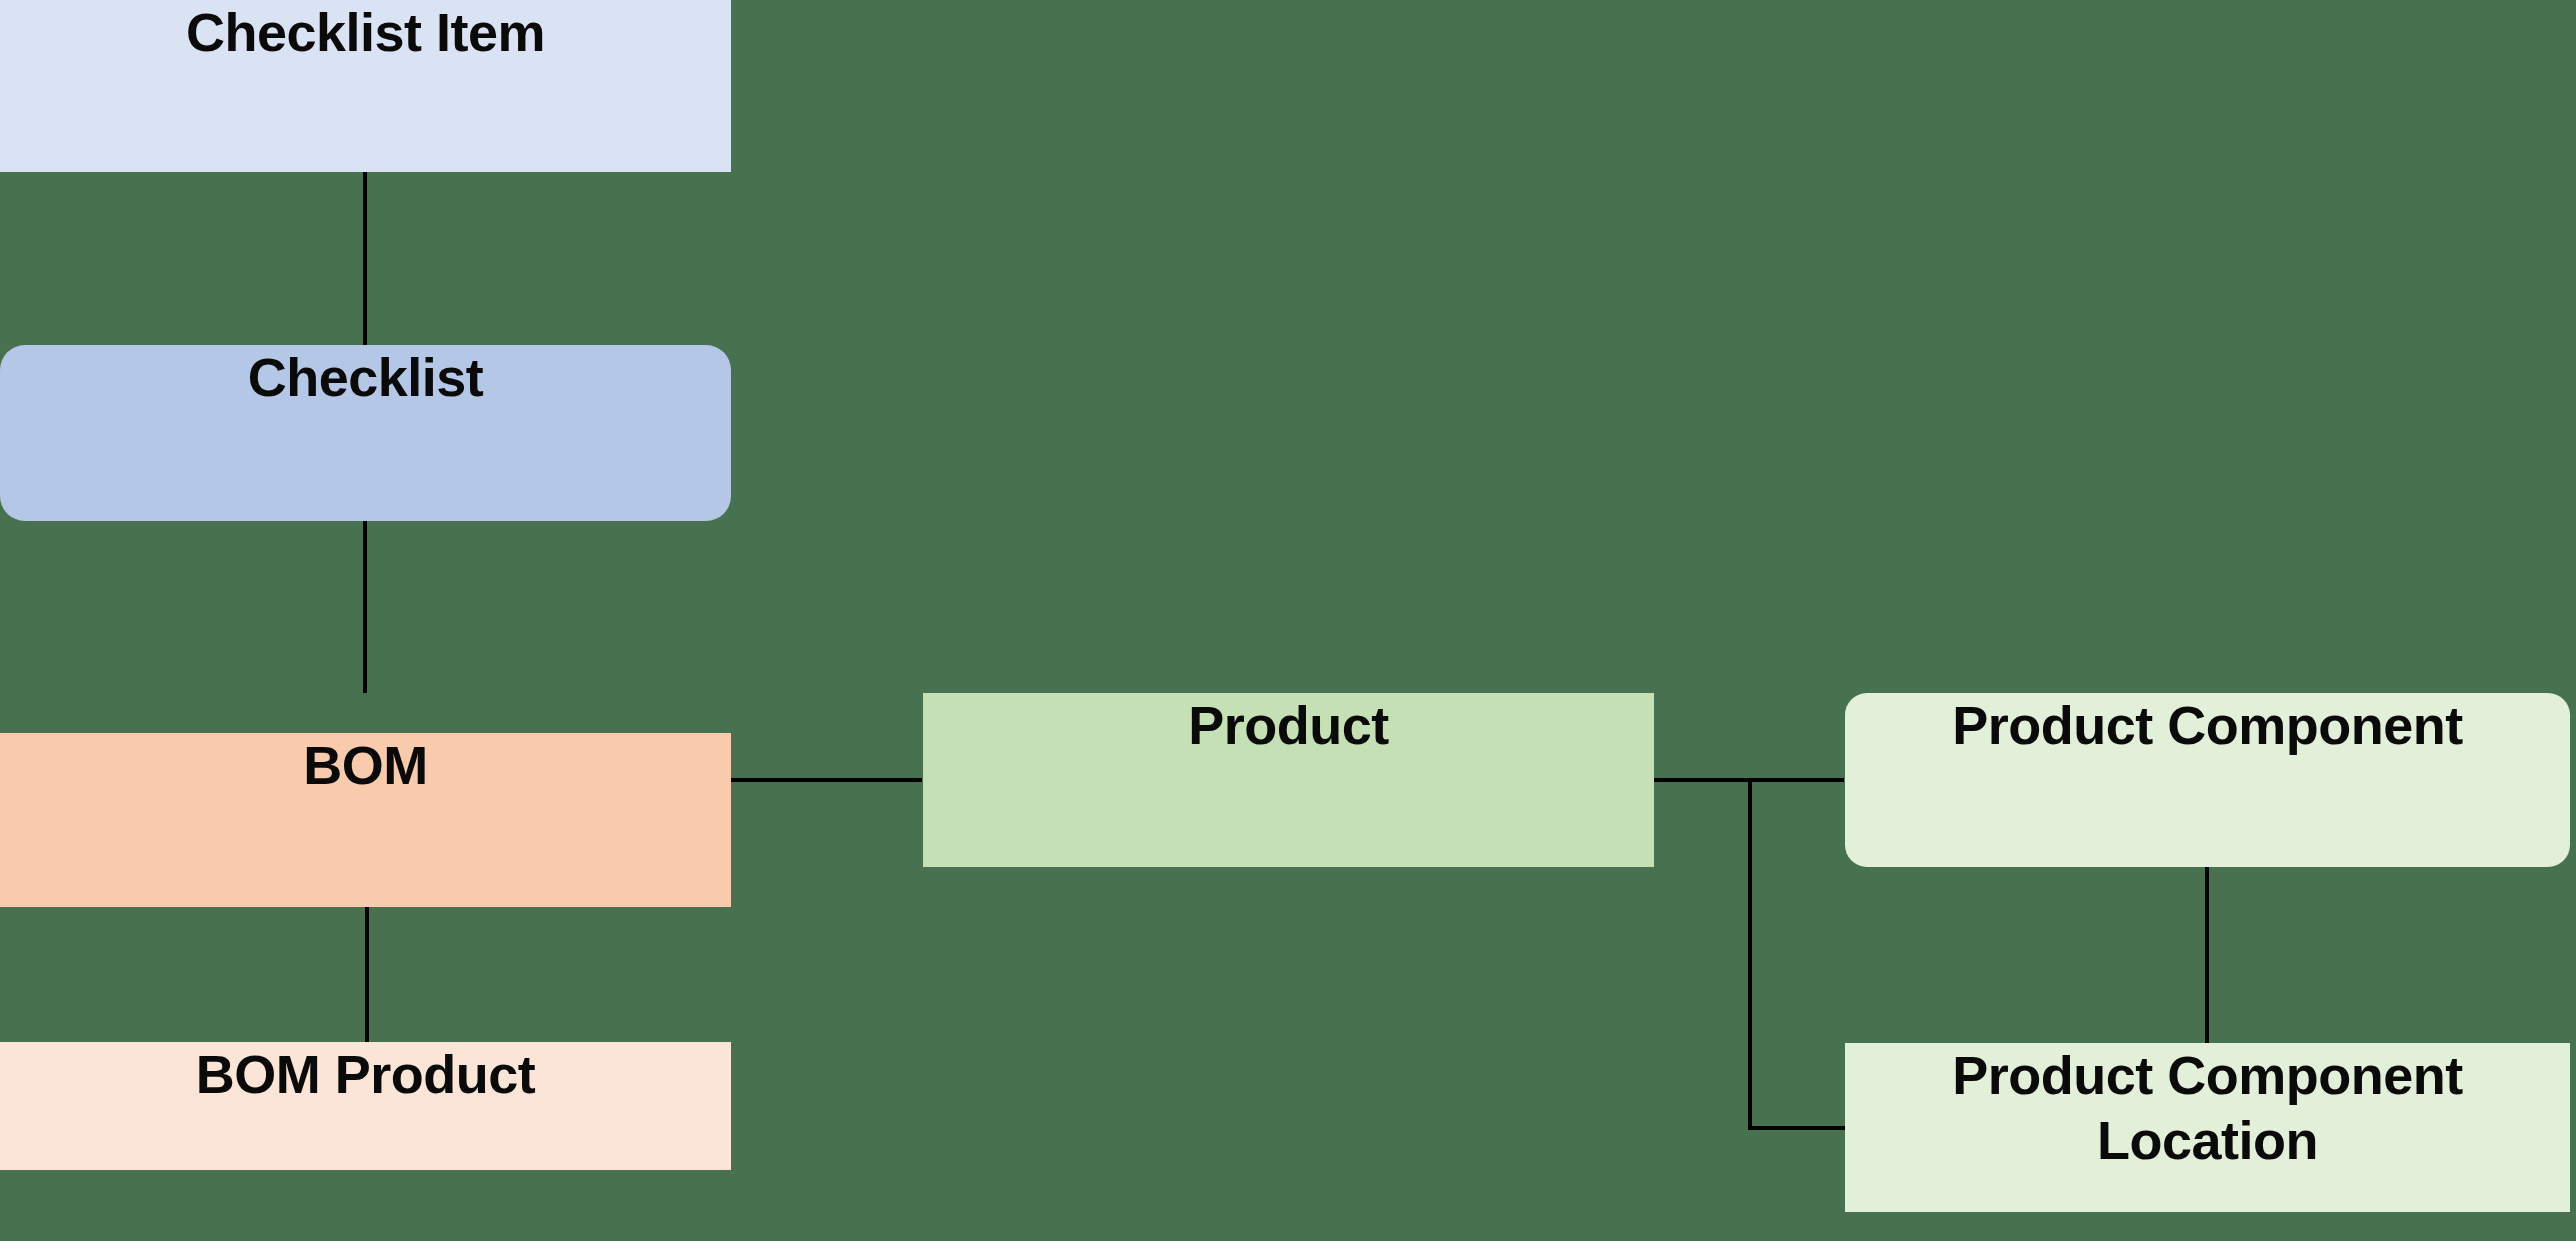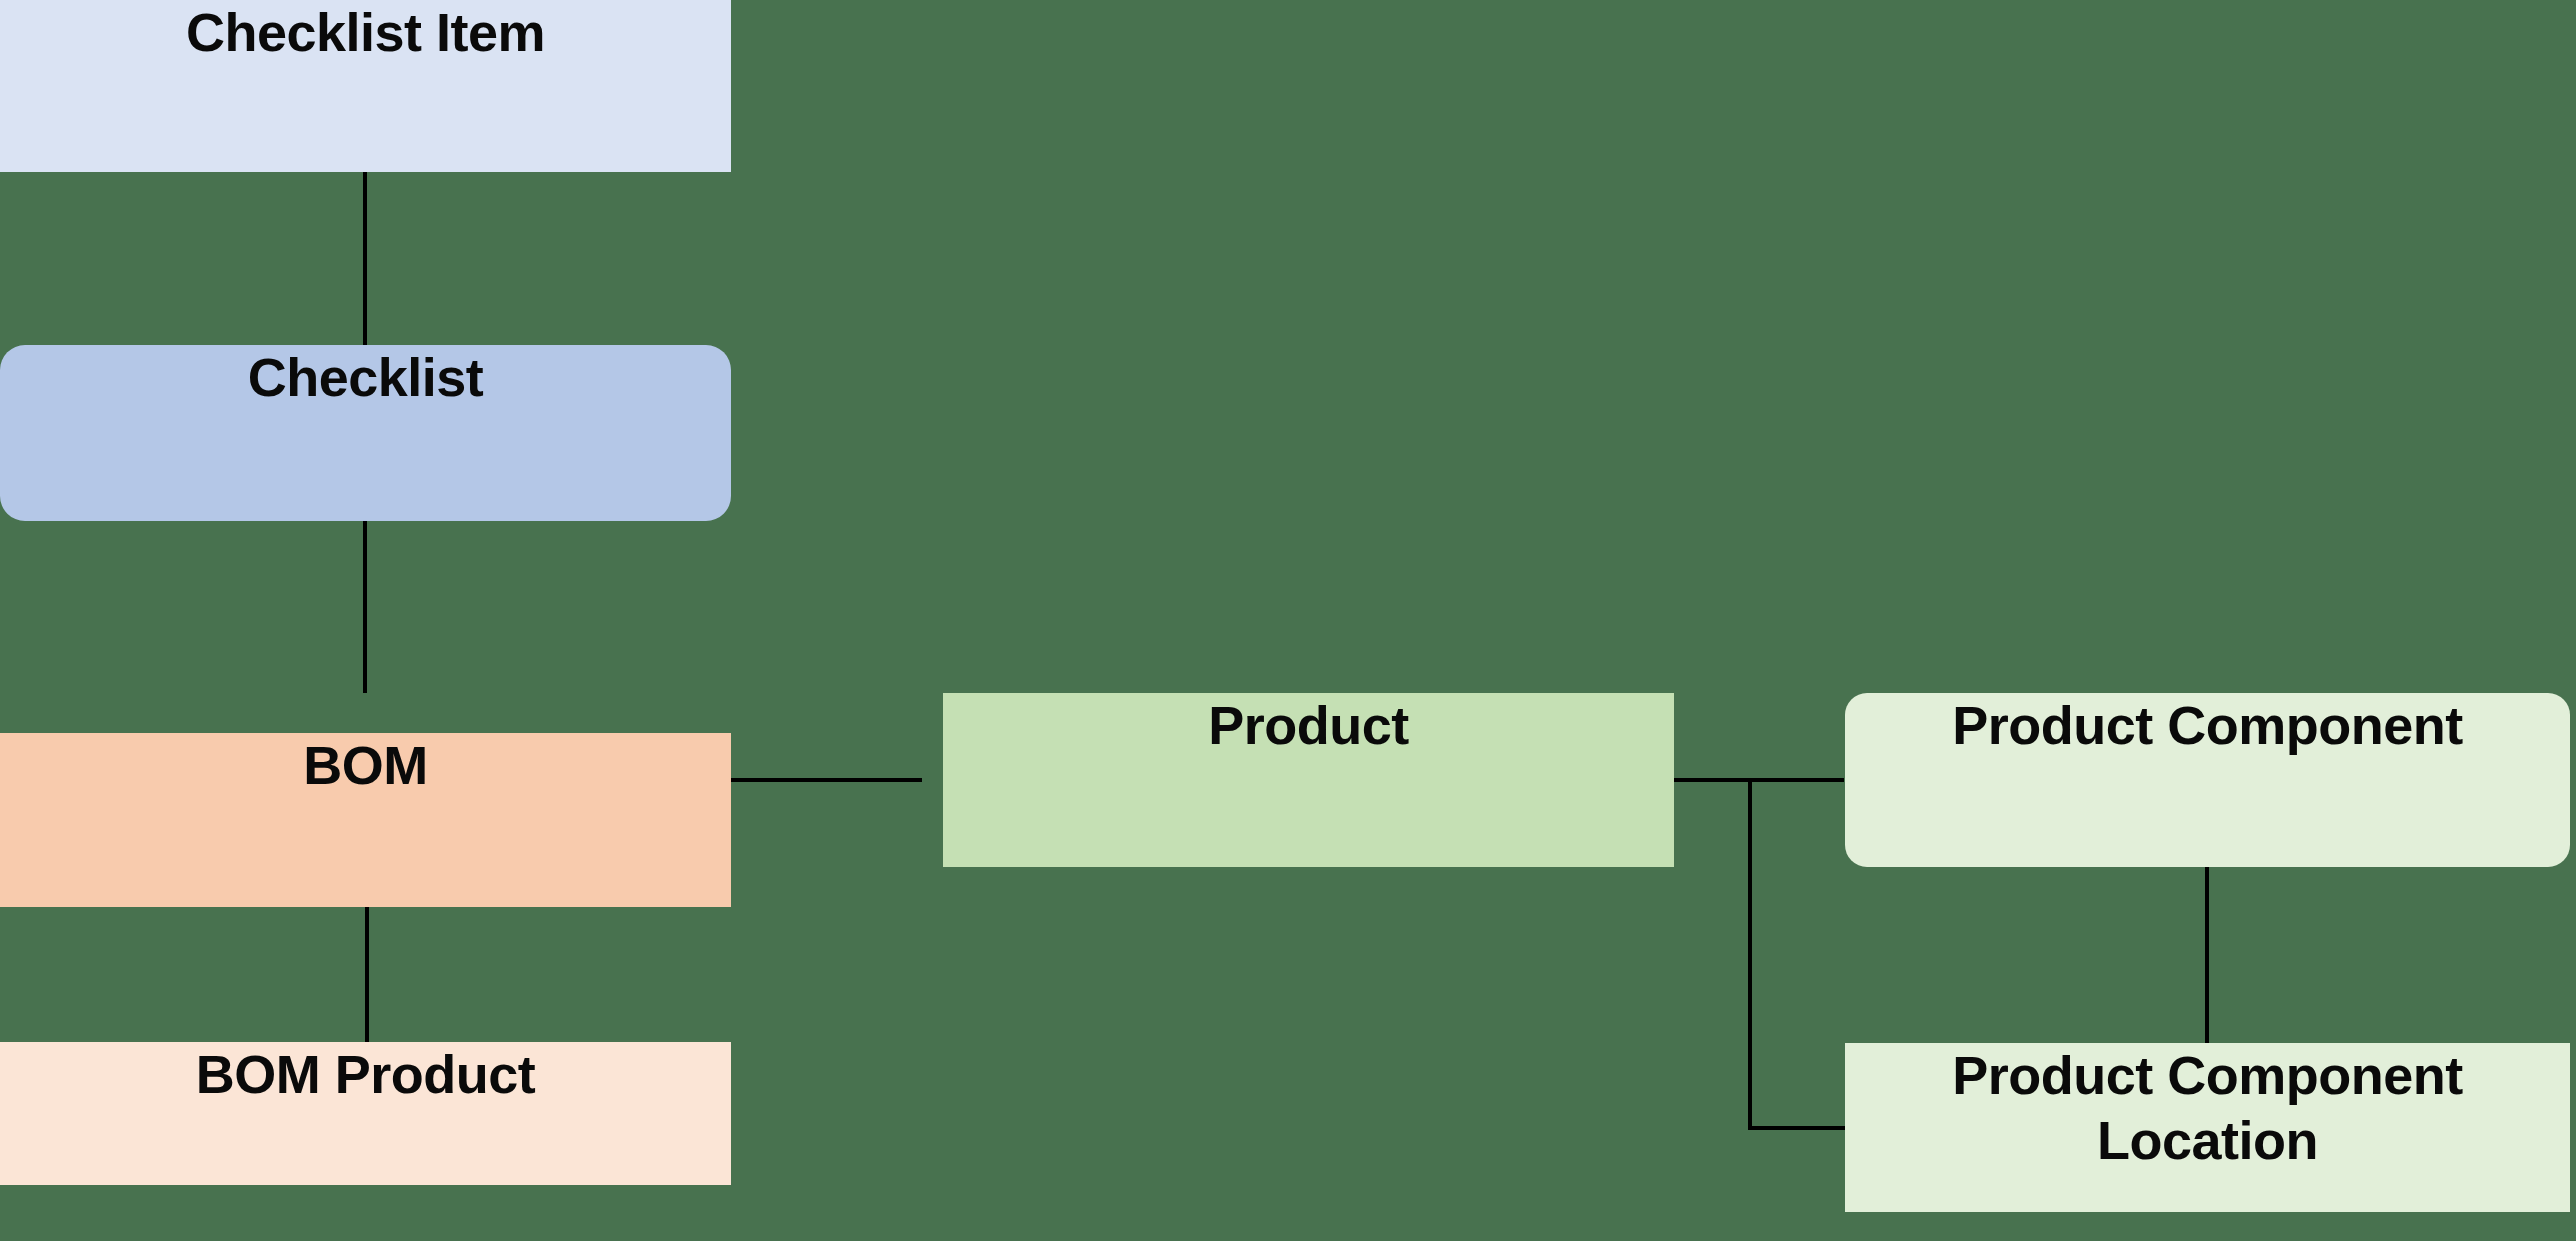--- a/index.html
+++ b/index.html
@@ -32,22 +32,22 @@
   }
   .connector {
     position: absolute;
     background: #000;
   }
 
   
   #e-checklist-item            { left: 0;      top: 0;      width: 731px; height: 172px; }
   #e-checklist                 { left: 0;      top: 345px;  width: 731px; height: 176px; }
   #e-bom                       { left: 0;      top: 693px;  width: 731px; height: 174px; }
-  #e-bom-product               { left: 0;      top: 1042px; width: 731px; height: 143px; }
-  #e-product                   { left: 923px;  top: 693px;  width: 731px; height: 174px; margin-left: 20px; }
+  #e-bom-product               { left: 0;      top: 1042px; width: 731px; height: 128px; }
+  #e-product                   { left: 923px;  top: 693px;  width: 731px; height: 174px; }
   #e-product-component         { left: 1845px; top: 693px;  width: 725px; height: 174px; }
   #e-product-component-location{ left: 1845px; top: 1043px; width: 725px; height: 169px; padding: 0 50px; box-sizing: border-box; }
 
   
   #c-checklistitem-checklist   { left: 363px;  top: 172px;  width: 3.8px;   height: 173px; }
   #c-checklist-bom             { left: 363px;  top: 521px;  width: 3.8px;   height: 172px; }
   #c-bom-bomproduct            { left: 365px;  top: 867px;  width: 3.8px;   height: 175px; }
   #c-bom-product               { left: 731px;  top: 778px;  width: 191px; height: 3.8px;  }
   #c-product-productcomponent  { left: 1654px; top: 778px;  width: 190px; height: 3.8px;  }
   #c-branch-down               { left: 1748px; top: 778px;  width: 3.8px;   height: 352px; }

